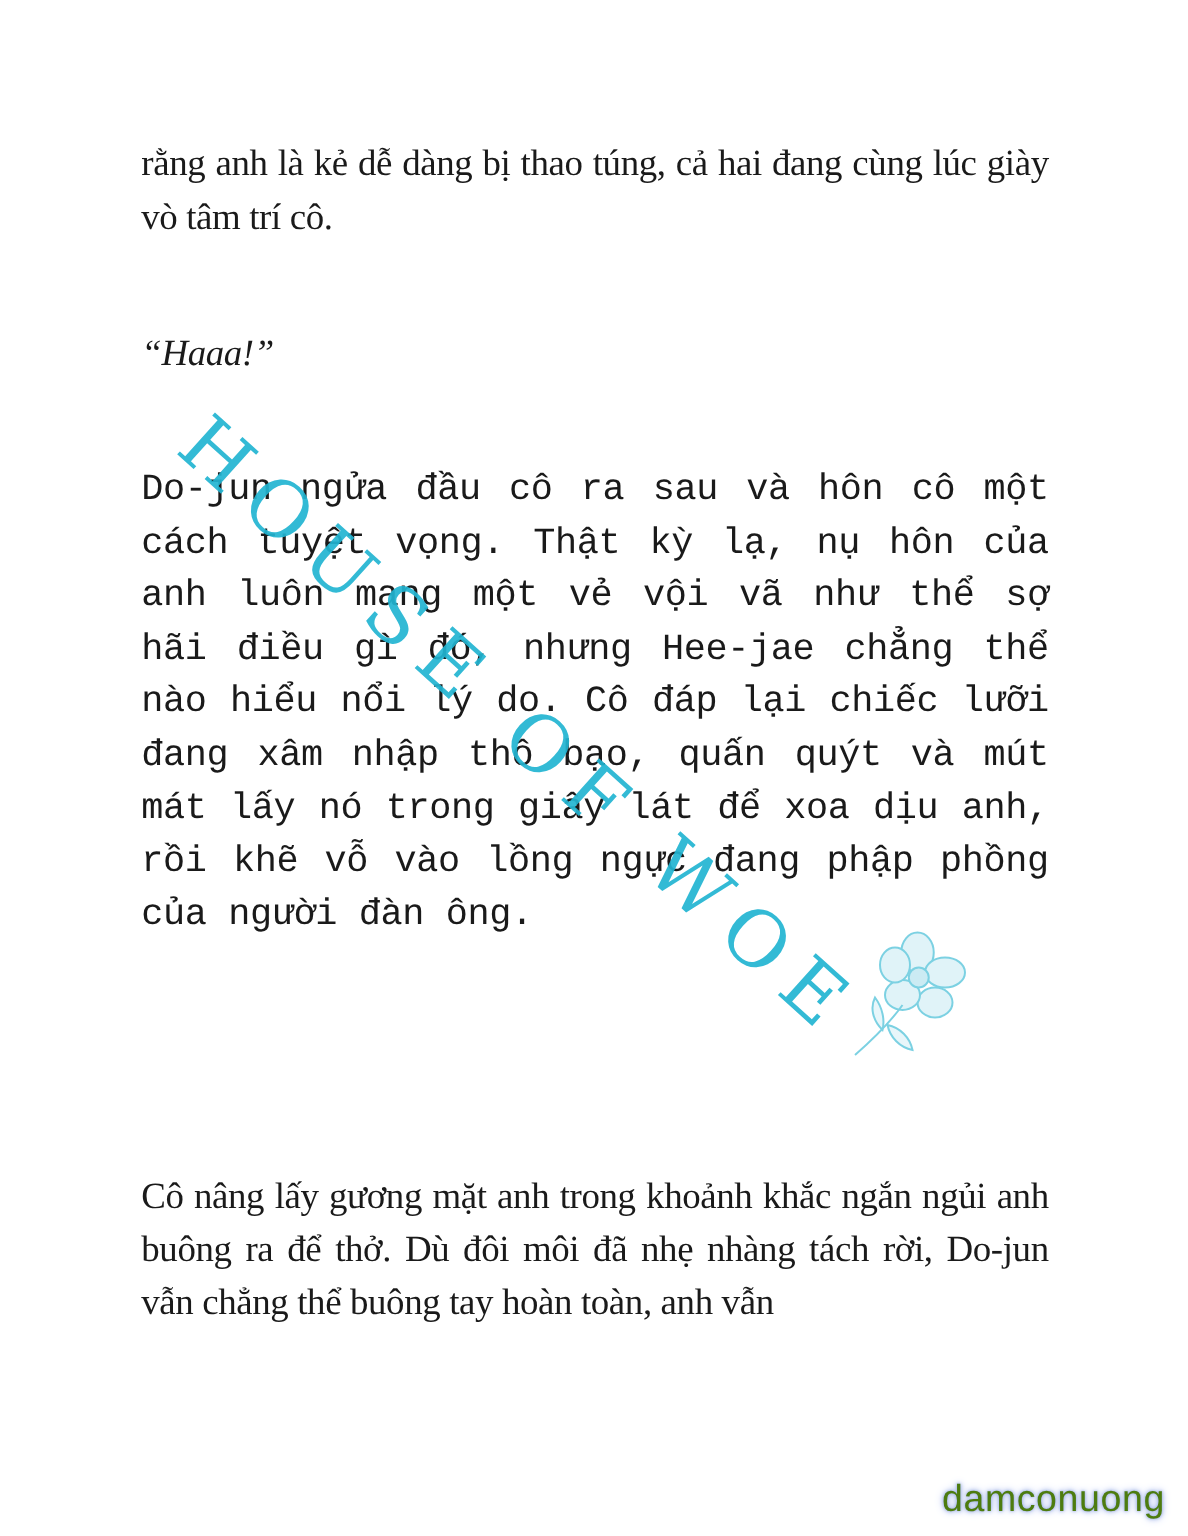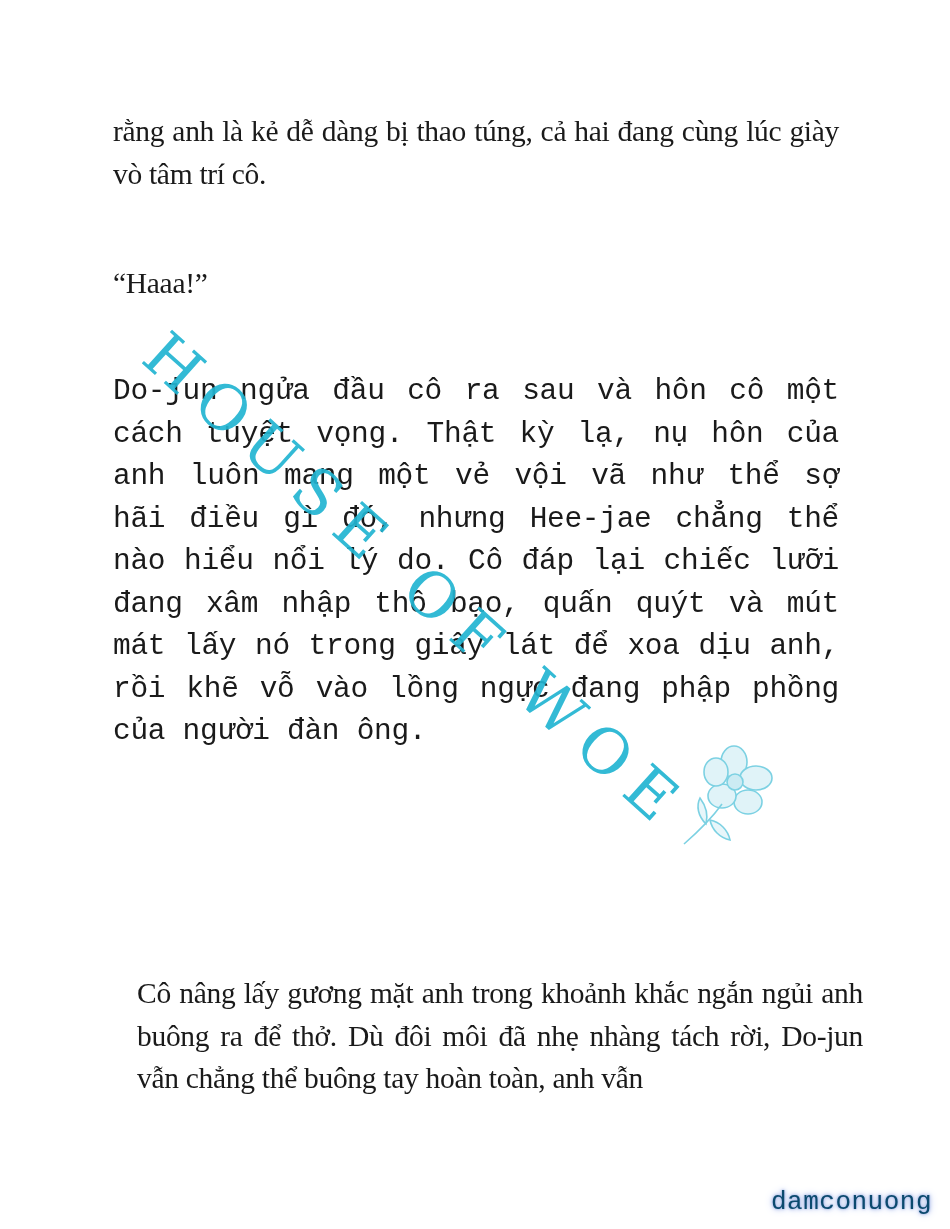--- a/index.html
+++ b/index.html
@@ -25,25 +25,25 @@
       left: 113px;
       width: 726px;
       font-size: 29.5px;
       line-height: 42.5px;
       margin: 0;
       text-align: justify;
       text-align-last: left;
       letter-spacing: -0.3px;
     }
     .p1 { top: 110px; }
-    .p2 { top: 262px; }
+    .p2 { top: 262px; font-style: italic; }
     .p3 { top: 370px; font-family: Liberation Mono, monospace; }
     .p4 { top: 752px; }
     .p5 { top: 842px; }
-    .p6 { top: 972px; margin-left: 24px; }
+    .p6 { top: 936px; }
 
     .watermark {
       position: absolute;
       left: 0; top: 0;
       width: 950px; height: 1229px;
       pointer-events: none;
     }
     .wm-text {
       position: absolute;
       left: 178px;
@@ -63,23 +63,23 @@
       left: 672px;
       top: 740px;
       width: 110px;
       height: 110px;
       opacity: 0.8;
     }
     .footer-mark {
       position: absolute;
       right: 18px;
       bottom: 12px;
-      font-family: Liberation Mono, monospace;
-      font-size: 26px;
-      color: #0c4a6e;
+      font-family: Liberation Sans, sans-serif;
+      font-size: 30px;
+      color: #4d7c0f;
       letter-spacing: 0.5px;
       text-shadow: 0 0 4px #9fb2e6, 0 0 8px #b9c6f0, 0 0 2px #8ea2dc;
     }
   </style>
 </head>
 <body>
 
 <div class="page">
   <p class="para p1">rằng anh là kẻ dễ dàng bị thao túng, cả hai đang cùng lúc giày vò tâm trí cô.</p>
   <p class="para p2">“Haaa!”</p>

